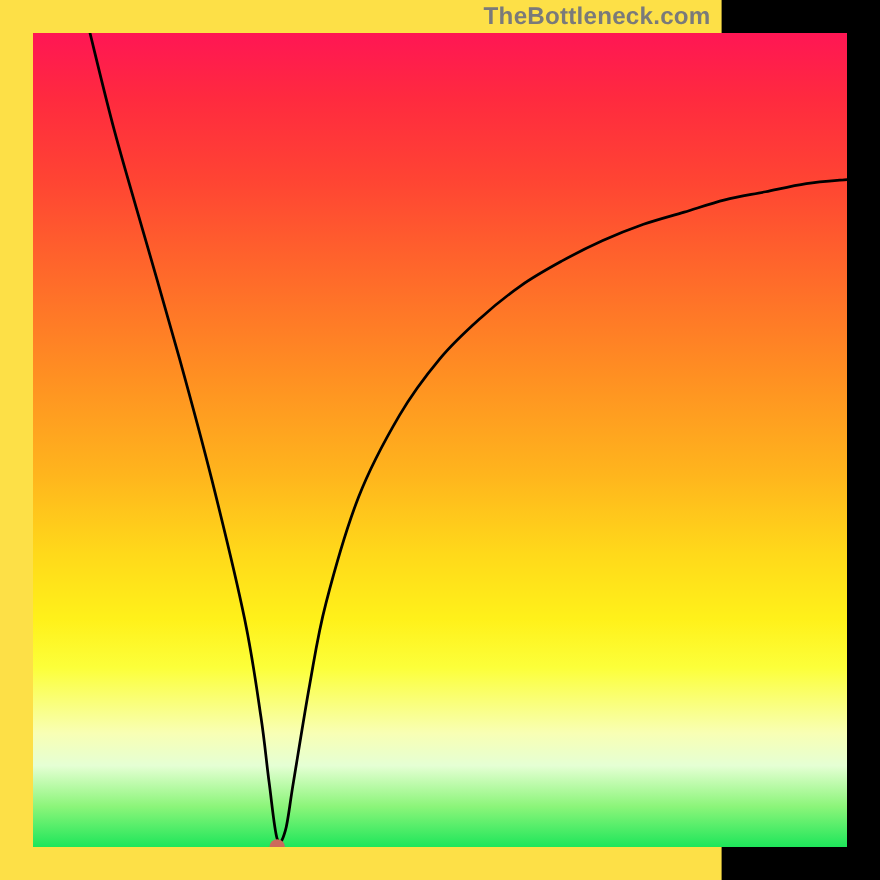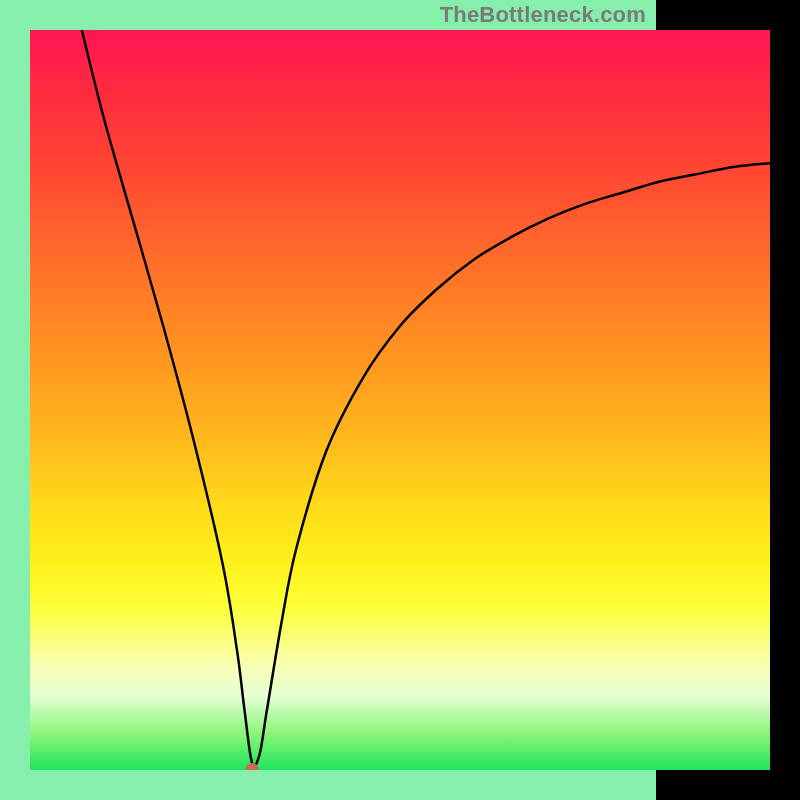--- a/index.html
+++ b/index.html
@@ -7,21 +7,21 @@
     padding: 0;
     width: 800px;
     height: 800px;
     background: #000;
     font-family: Arial, Helvetica, sans-serif;
   }
   .frame {
     position: relative;
     width: 656px;
     height: 800px;
-    background: #86efac;
+    background: #fde047;
   }
   .watermark {
     position: absolute;
     top: 2px;
     right: 10px;
     color: #7a7a7a;
     font-size: 22px;
     font-weight: 600;
     letter-spacing: 0.2px;
     z-index: 10;

